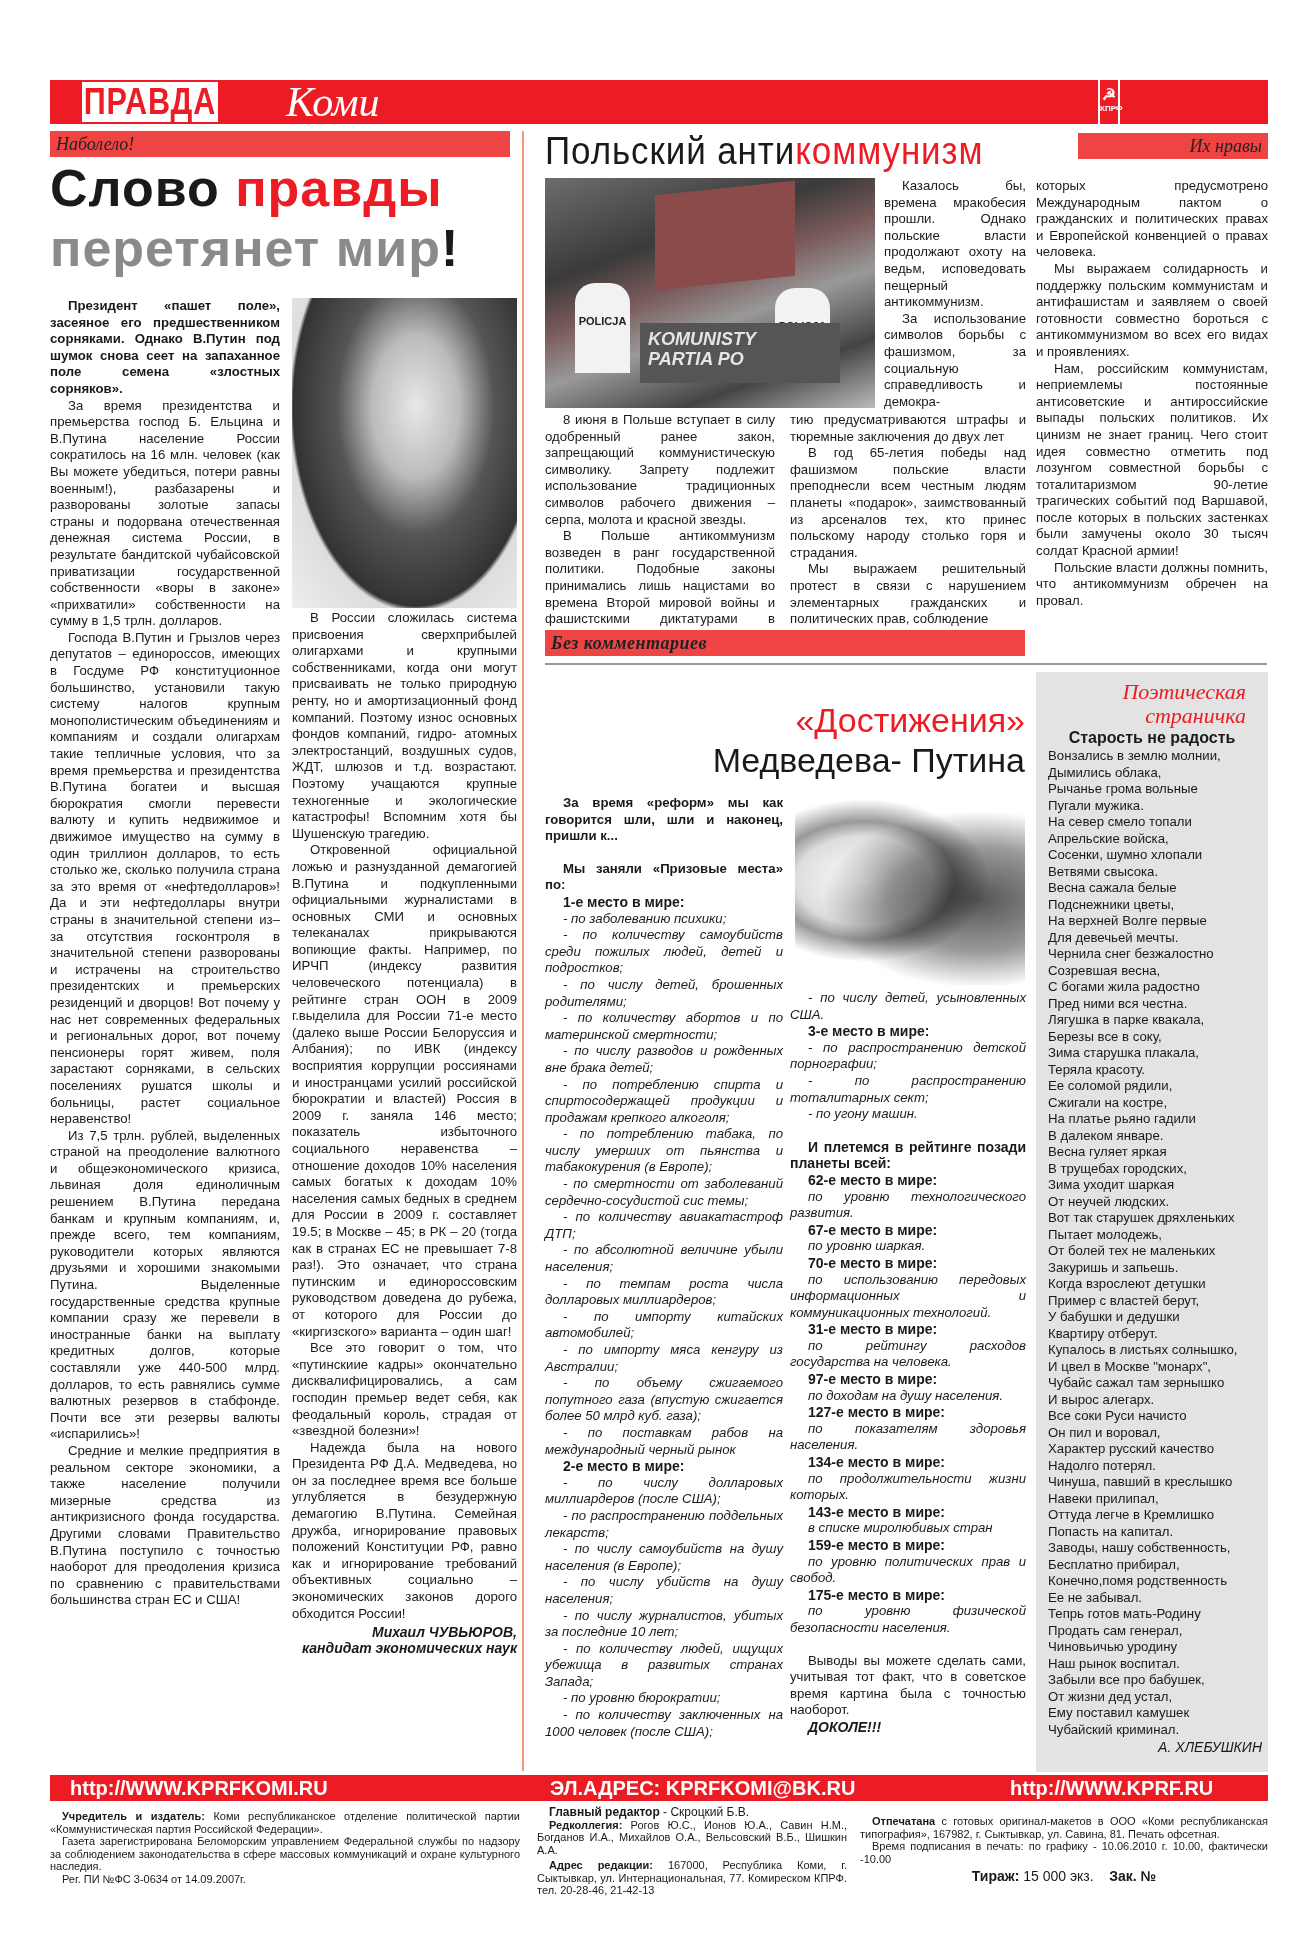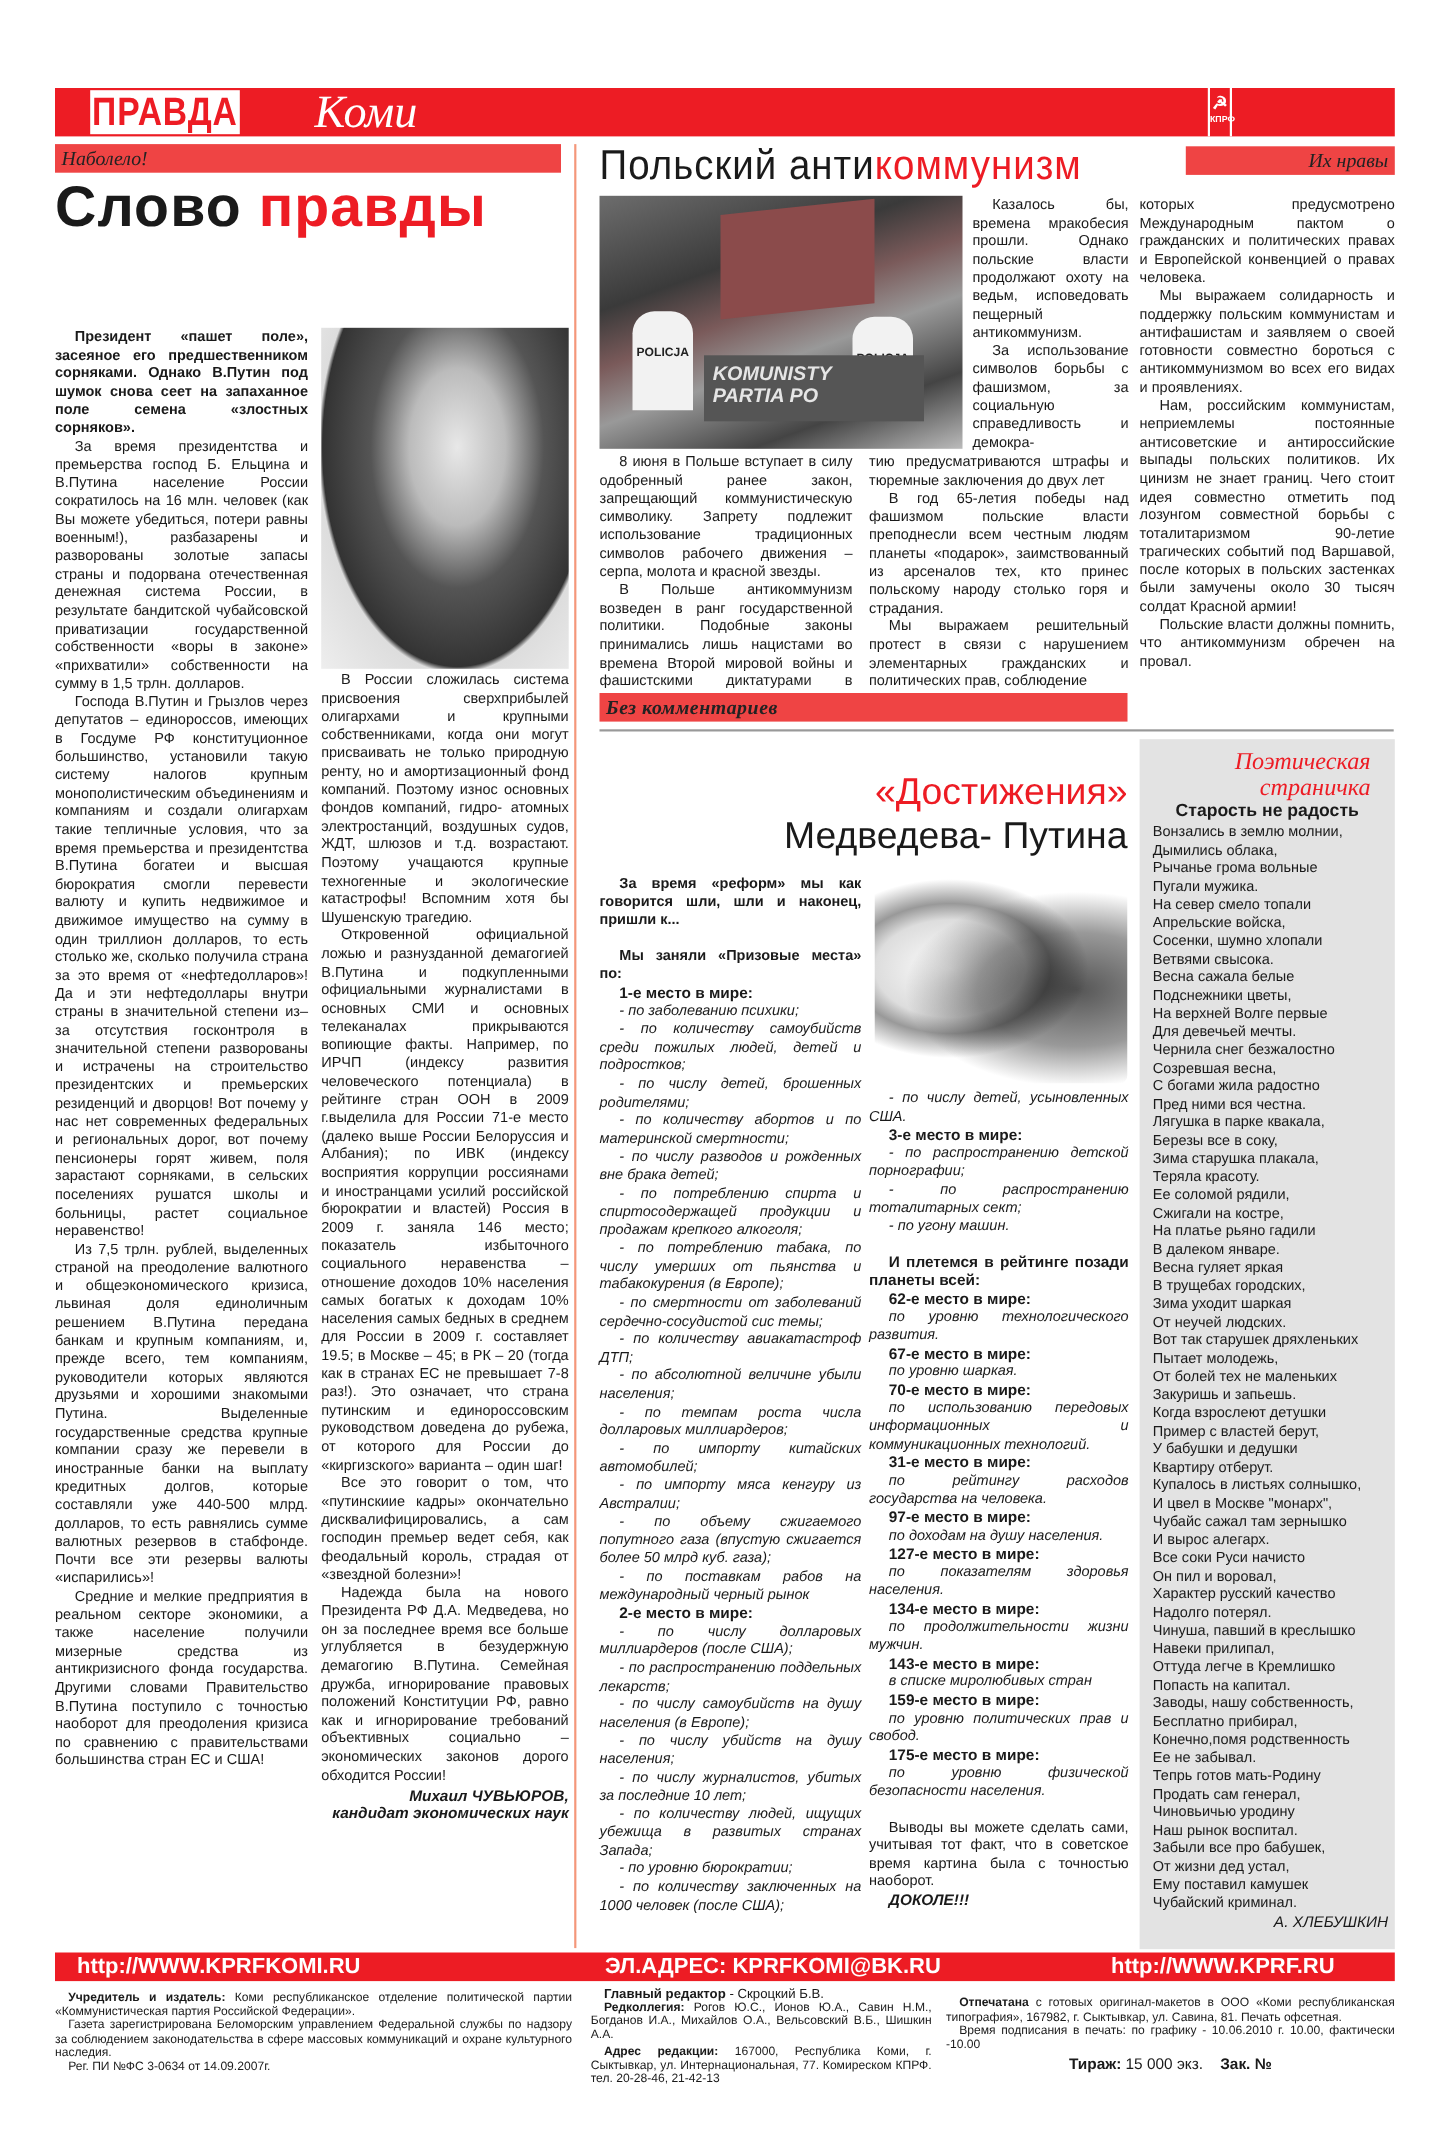--- a/index.html
+++ b/index.html
@@ -33,20 +33,21 @@
   <div class="kprf-logo">
     <div style="font-size:16px;line-height:18px">☭</div>
     <div style="font-size:8px">КПРФ</div>
   </div>
 </div>
 
 <div class="abs rubric" style="left:50px;top:131px;width:460px">Наболело!</div>
 <div class="abs vline" style="left:522px;top:131px;height:1640px"></div>
 <div class="abs" style="left:50px;top:158px;width:470px;font-weight:bold;font-size:52px;line-height:60px;letter-spacing:1px">
   <div><span>Слово </span><span style="color:#ed1c24">правды</span></div>
+  <div style="color:#8a8a8a"><span>перетянет мир</span><span style="color:#1a1a1a">!</span></div>
 </div>
 
 <div class="abs p" style="left:50px;top:298px;width:230px">
   <p class="lead">Президент «пашет поле», засеяное его предшественником сорняками. Однако В.Путин под шумок снова сеет на запаханное поле семена «злостных сорняков».</p>
   <p>За время президентства и премьерства господ Б. Ельцина и В.Путина население России сократилось на 16 млн. человек (как Вы можете убедиться, потери равны военным!), разбазарены и разворованы золотые запасы страны и подорвана отечественная денежная система России, в результате бандитской чубайсовской приватизации государственной собственности «воры в законе» «прихватили» собственности на сумму в 1,5 трлн. долларов.</p>
   <p>Господа В.Путин и Грызлов через депутатов – единороссов, имеющих в Госдуме РФ конституционное большинство, установили такую систему налогов крупным монополистическим объединениям и компаниям и создали олигархам такие тепличные условия, что за время премьерства и президентства В.Путина богатеи и высшая бюрократия смогли перевести валюту и купить недвижимое и движимое имущество на сумму в один триллион долларов, то есть столько же, сколько получила страна за это время от «нефтедолларов»! Да и эти нефтедоллары внутри страны в значительной степени из–за отсутствия госконтроля в значительной степени разворованы и истрачены на строительство президентских и премьерских резиденций и дворцов! Вот почему у нас нет современных федеральных и региональных дорог, вот почему пенсионеры горят живем, поля зарастают сорняками, в сельских поселениях рушатся школы и больницы, растет социальное неравенство!</p>
   <p>Из 7,5 трлн. рублей, выделенных страной на преодоление валютного и общеэкономического кризиса, львиная доля единоличным решением В.Путина передана банкам и крупным компаниям, и, прежде всего, тем компаниям, руководители которых являются друзьями и хорошими знакомыми Путина. Выделенные государственные средства крупные компании сразу же перевели в иностранные банки на выплату кредитных долгов, которые составляли уже 440-500 млрд. долларов, то есть равнялись сумме валютных резервов в стабфонде. Почти все эти резервы валюты «испарились»!</p>
   <p>Средние и мелкие предприятия в реальном секторе экономики, а также население получили мизерные средства из антикризисного фонда государства. Другими словами Правительство В.Путина поступило с точностью наоборот для преодоления кризиса по сравнению с правительствами большинства стран ЕС и США!</p>
 </div>
 
@@ -155,21 +156,21 @@
     <p class="it">по уровню шаркая.</p>
     <p class="b" style="font-size:14px">70-е место в мире:</p>
     <p class="it">по использованию передовых информационных и коммуникационных технологий.</p>
     <p class="b" style="font-size:14px">31-е место в мире:</p>
     <p class="it">по рейтингу расходов государства на человека.</p>
     <p class="b" style="font-size:14px">97-е место в мире:</p>
     <p class="it">по доходам на душу населения.</p>
     <p class="b" style="font-size:14px">127-е место в мире:</p>
     <p class="it">по показателям здоровья населения.</p>
     <p class="b" style="font-size:14px">134-е место в мире:</p>
-    <p class="it">по продолжительности жизни мужчин.</p>
+    <p class="it">по продолжительности жизни которых.</p>
     <p class="b" style="font-size:14px">143-е место в мире:</p>
     <p class="it">в списке миролюбивых стран</p>
     <p class="b" style="font-size:14px">159-е место в мире:</p>
     <p class="it">по уровню политических прав и свобод.</p>
     <p class="b" style="font-size:14px">175-е место в мире:</p>
     <p class="it">по уровню физической безопасности населения.</p>
   </div>
   <p style="margin-top:16px">Выводы вы можете сделать сами, учитывая тот факт, что в советское время картина была с точностью наоборот.</p>
   <p class="b it" style="font-size:14px">ДОКОЛЕ!!!</p>
 </div>

